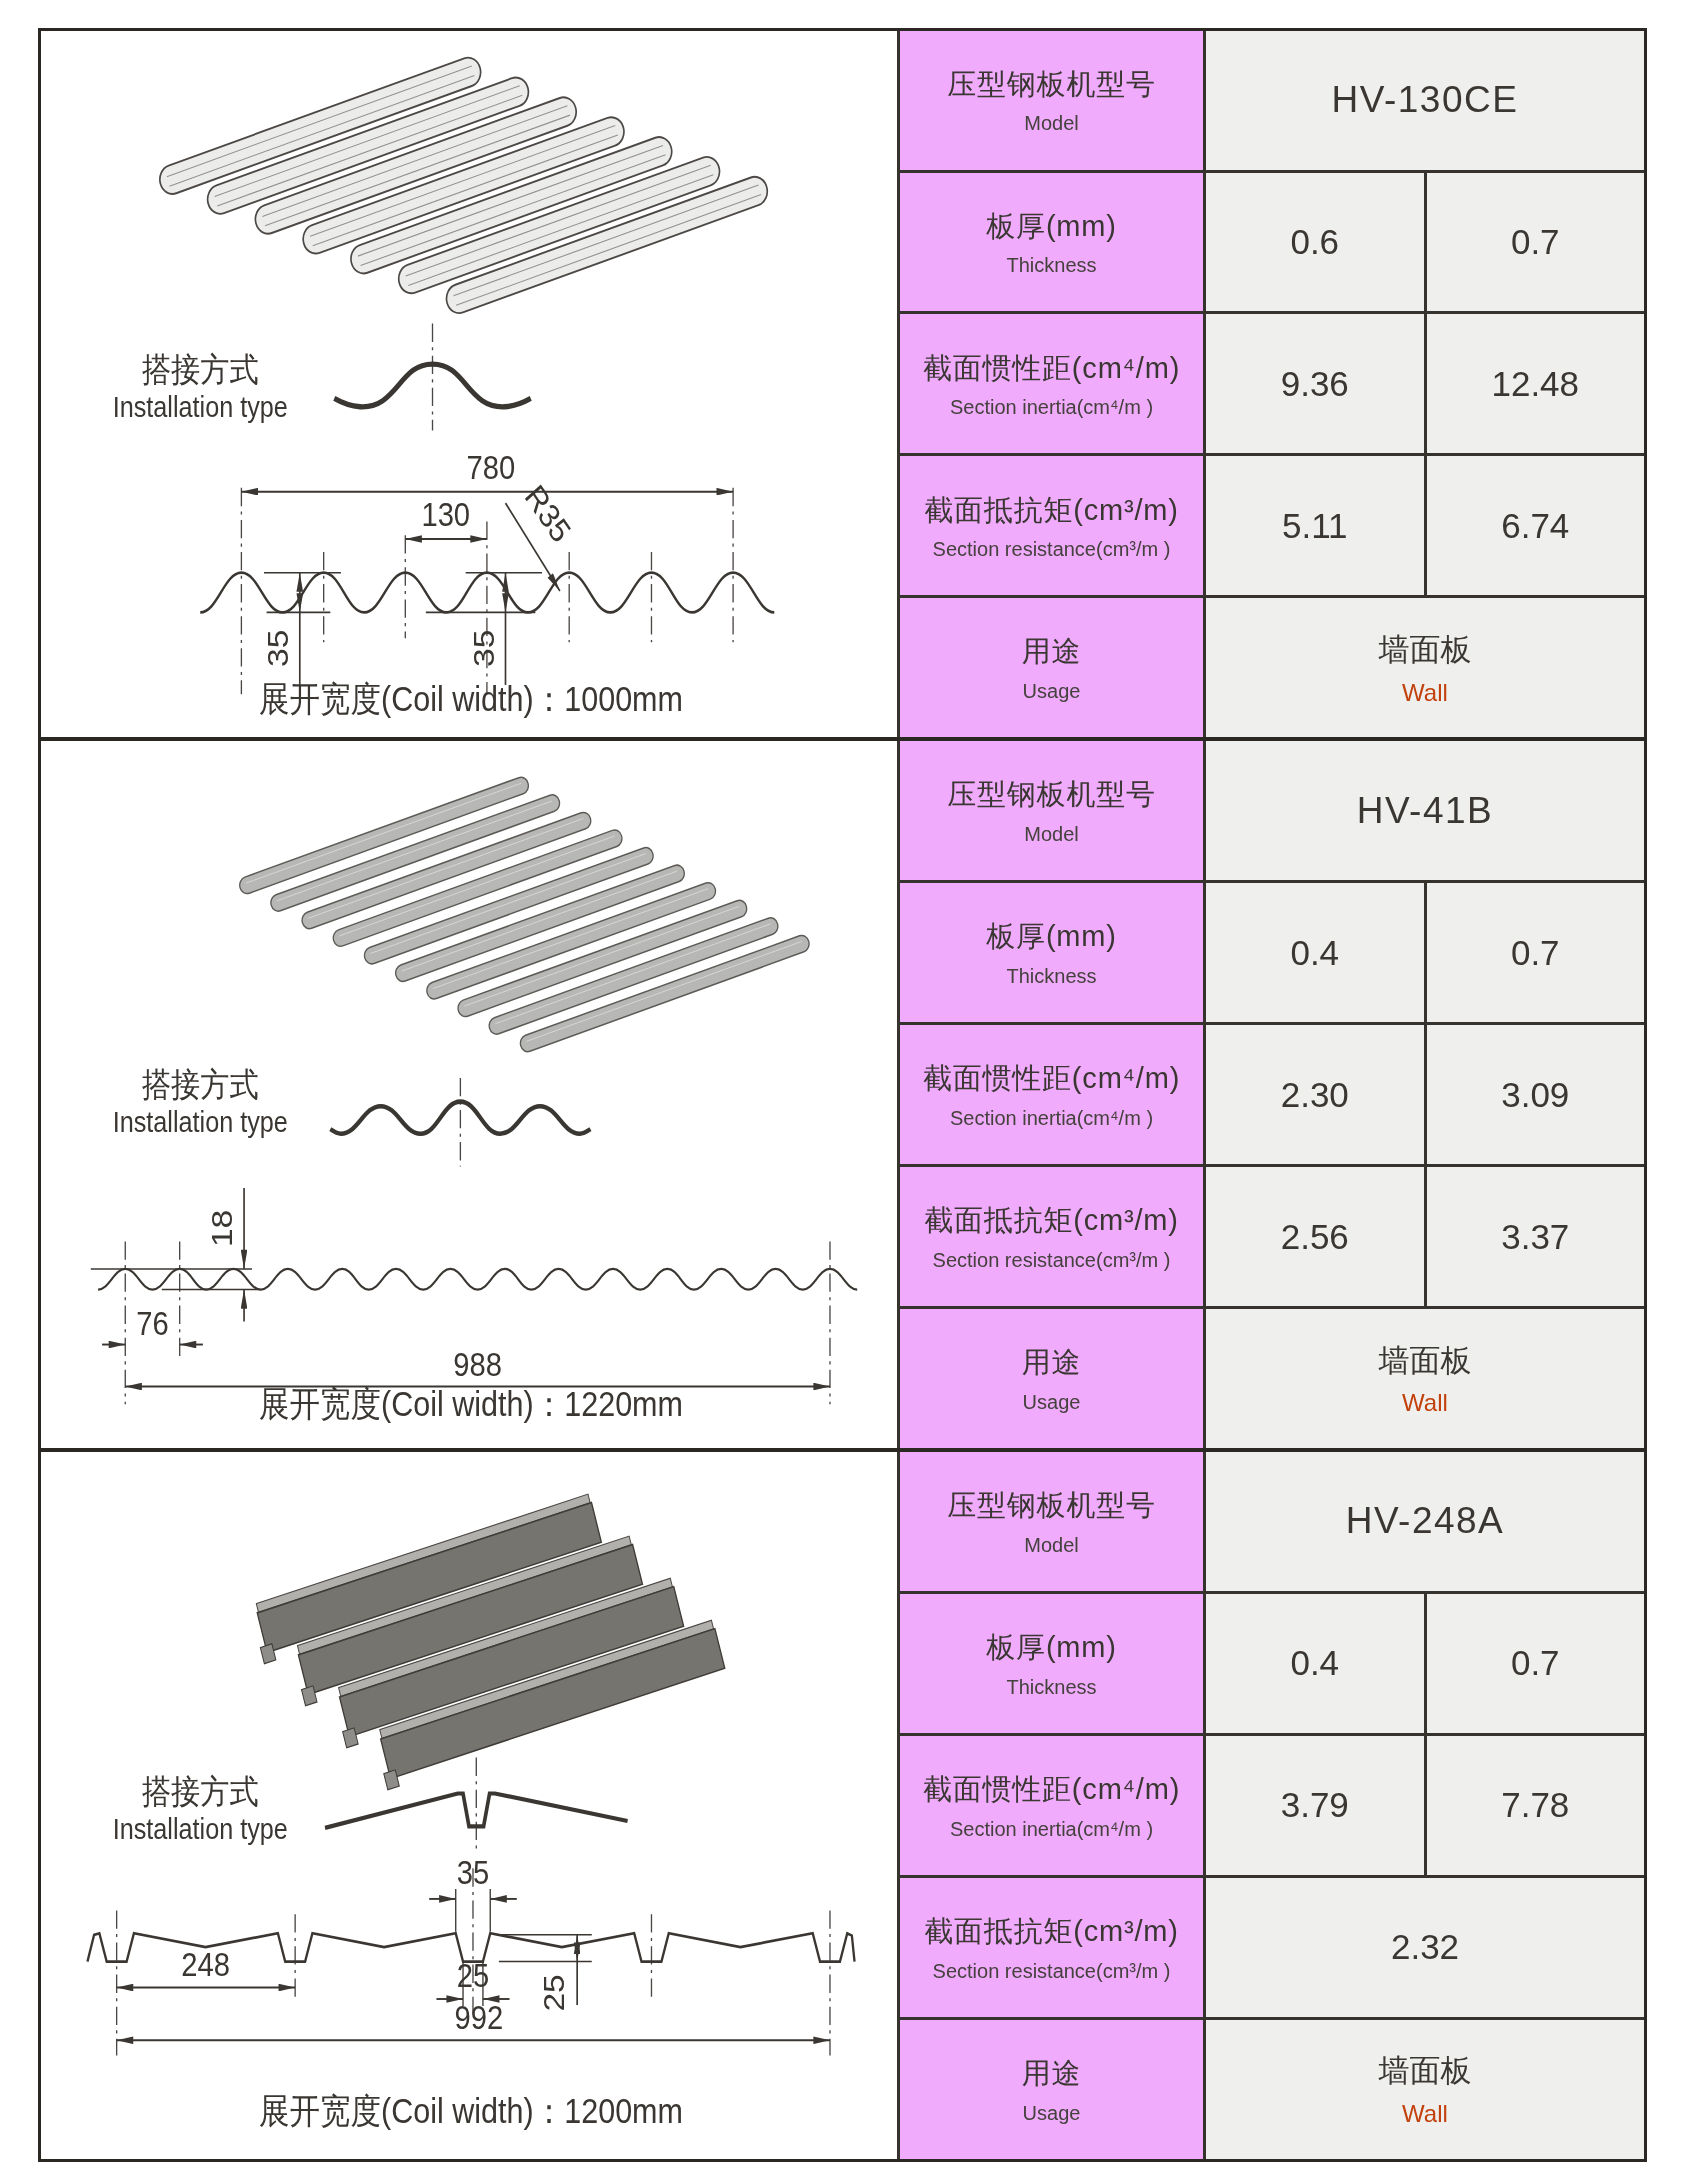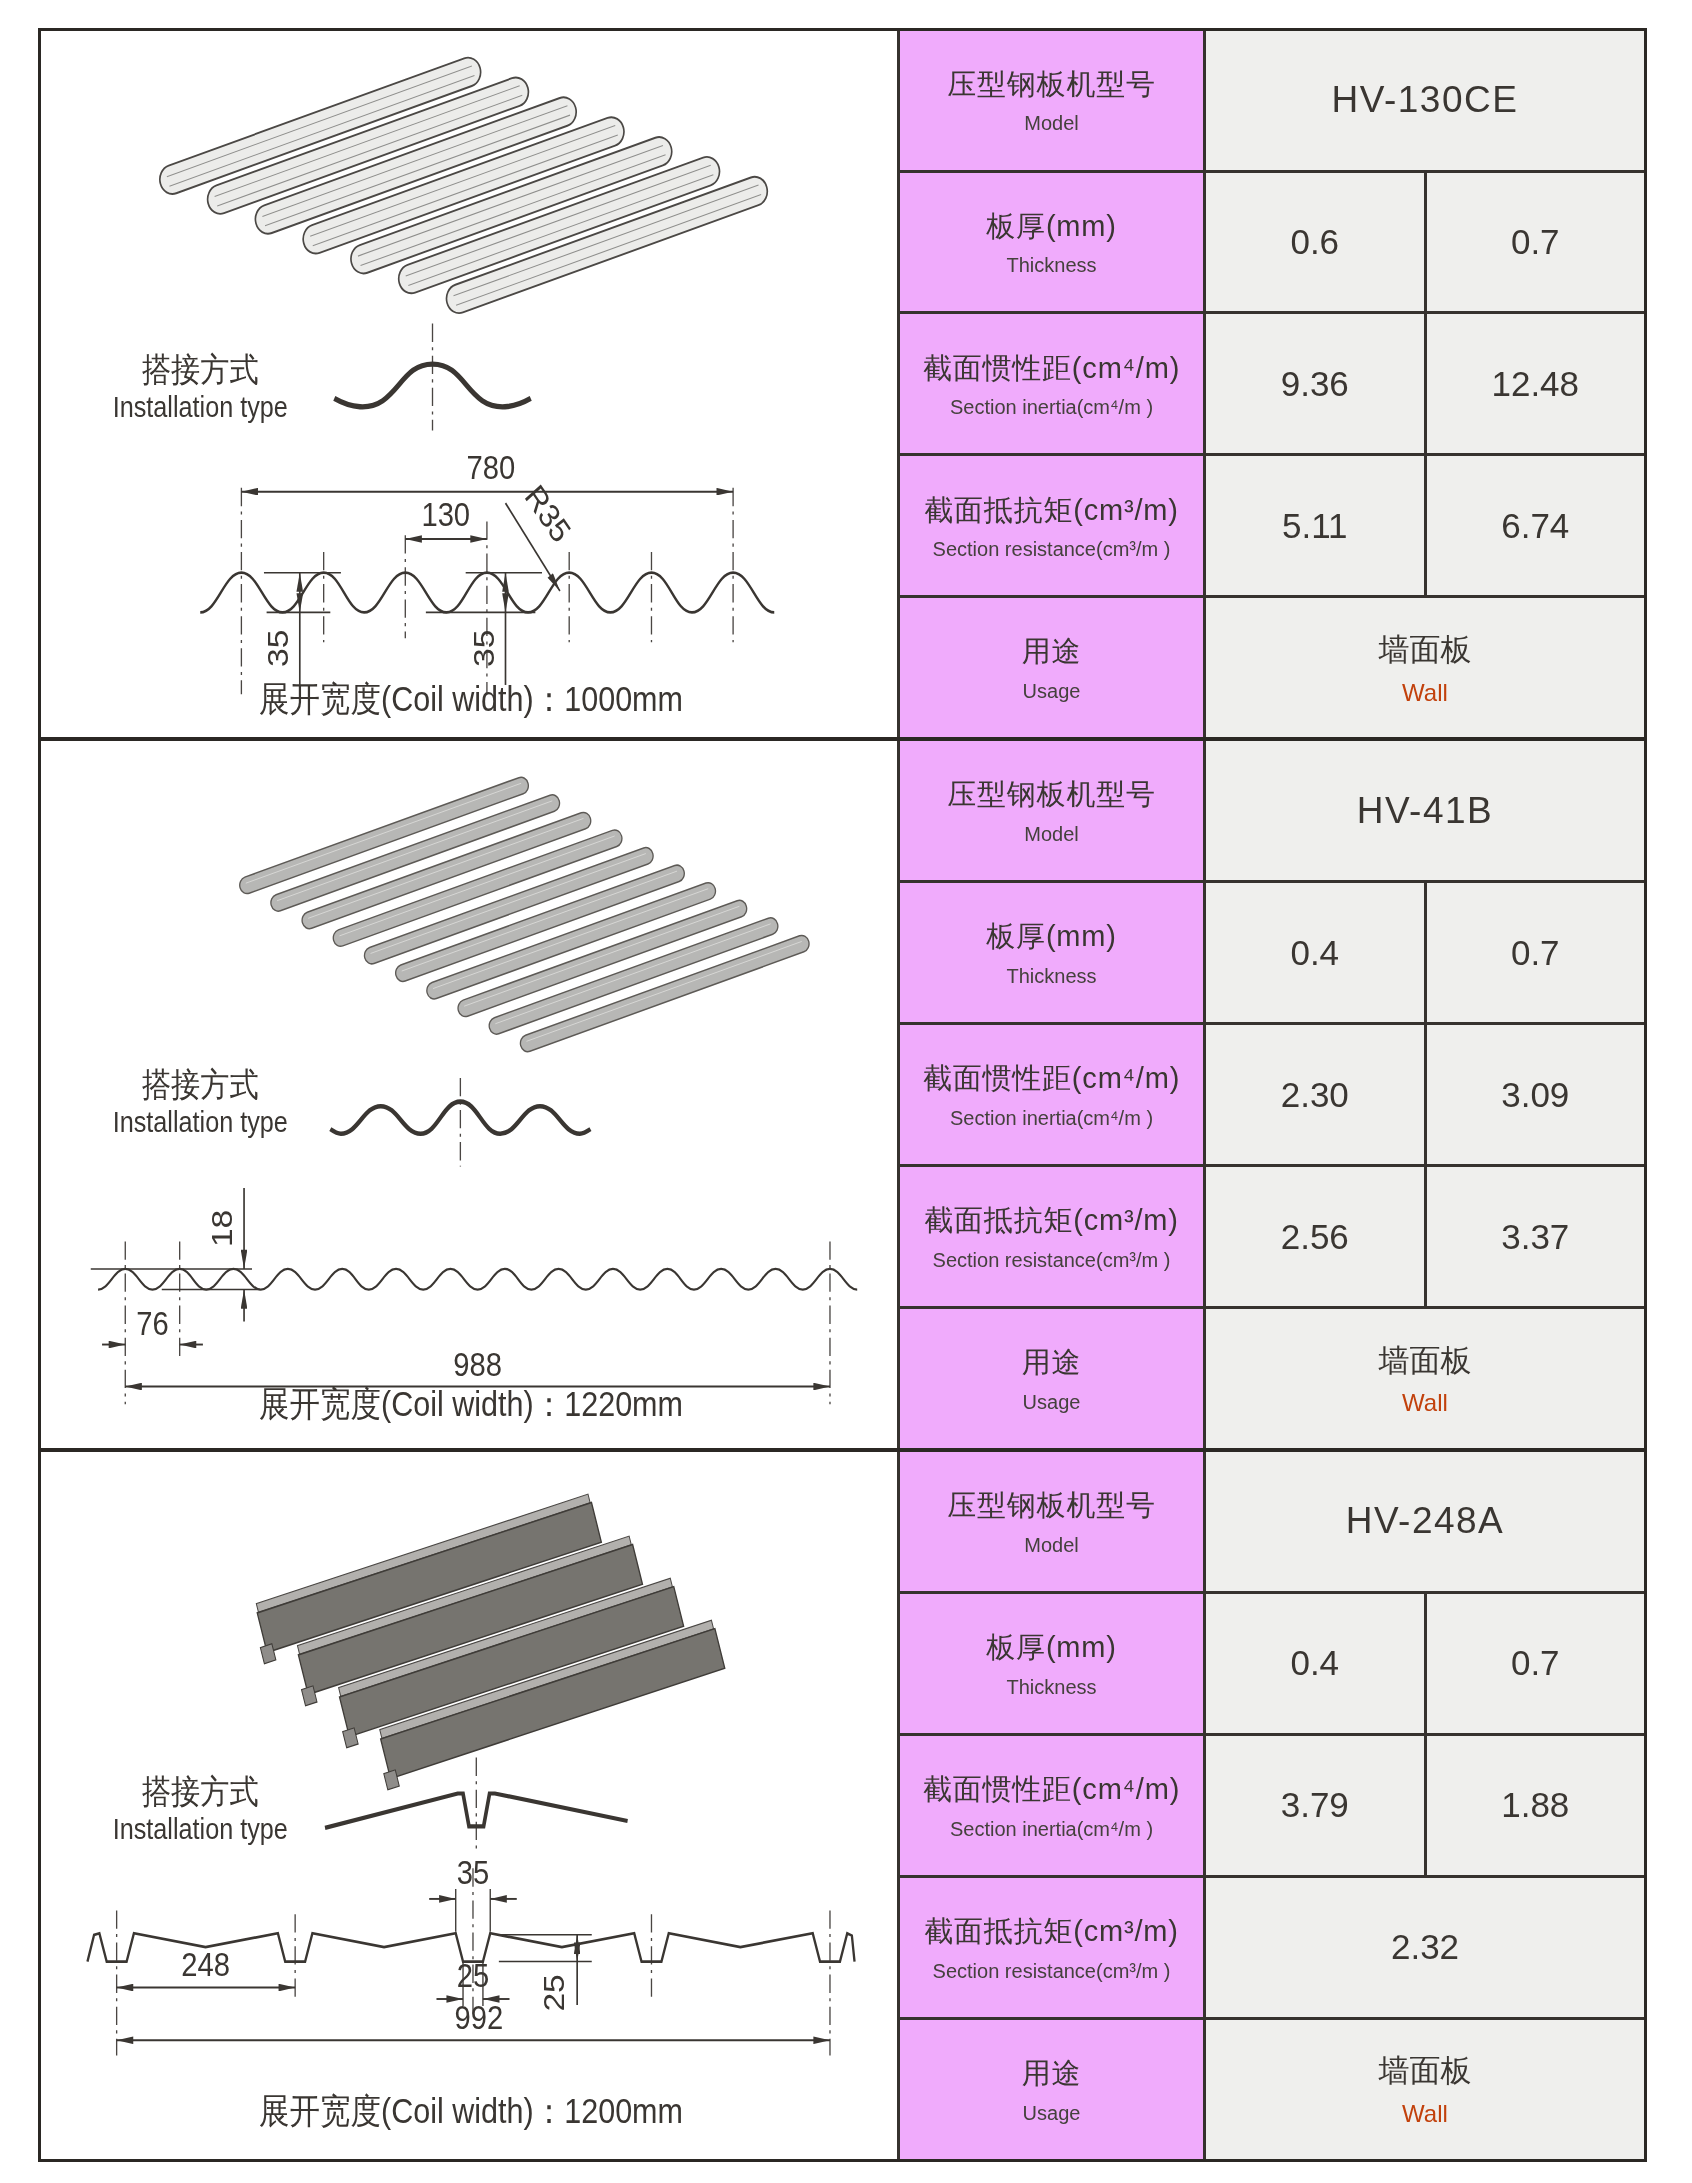--- a/index.html
+++ b/index.html
@@ -436,21 +436,21 @@
         </div>
         <div class="tval">0.4</div>
         <div class="tval">0.7</div>
       </div>
       <div class="trow">
         <div class="tlabel">
           <div class="zh">截面惯性距(cm⁴/m)</div>
           <div class="en">Section inertia(cm⁴/m )</div>
         </div>
         <div class="tval">3.79</div>
-        <div class="tval">1.88</div>
+        <div class="tval">7.78</div>
       </div>
       <div class="trow">
         <div class="tlabel">
           <div class="zh">截面抵抗矩(cm³/m)</div>
           <div class="en">Section resistance(cm³/m )</div>
         </div>
         <div class="tval">2.32</div>
       </div>
       <div class="trow">
         <div class="tlabel">

